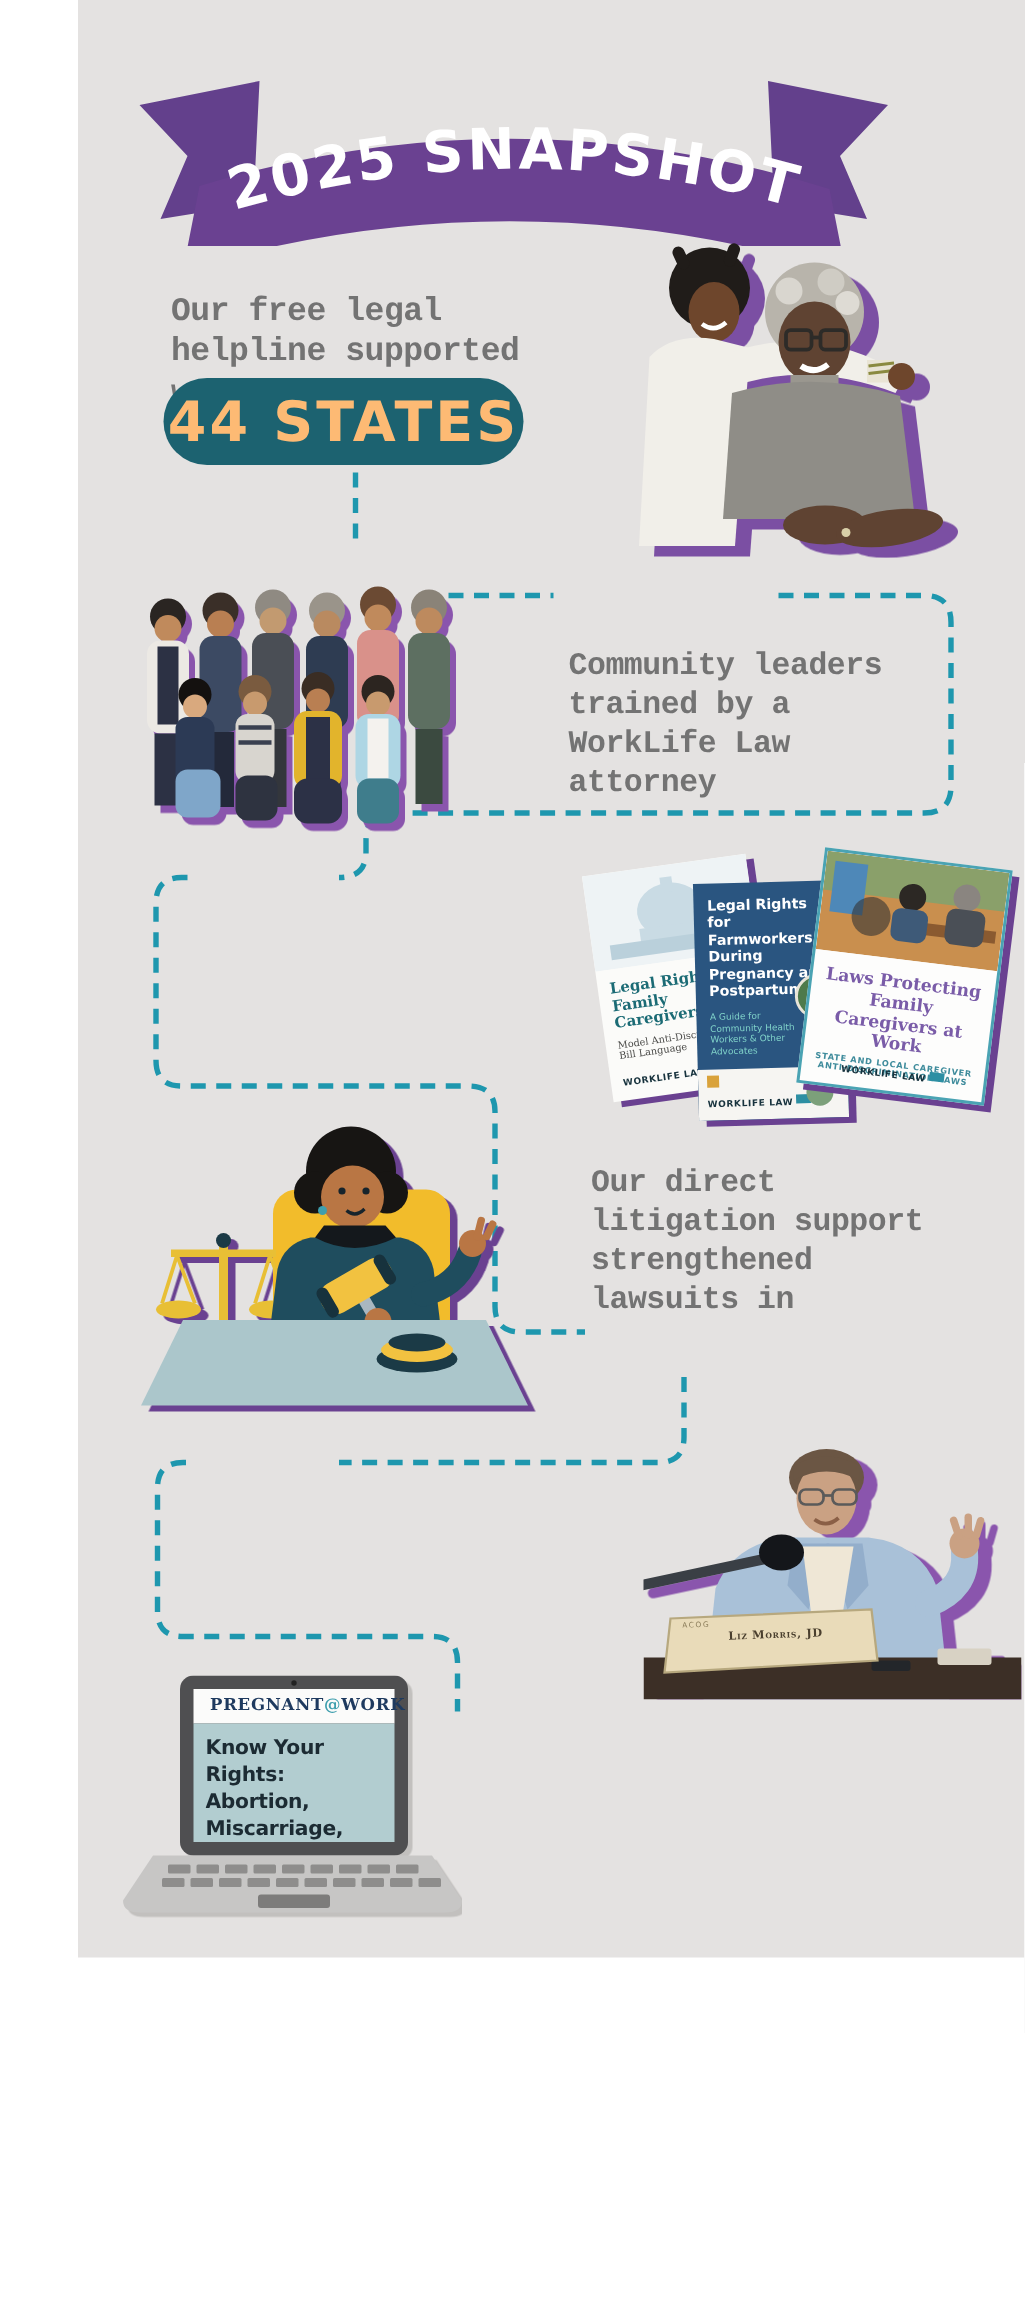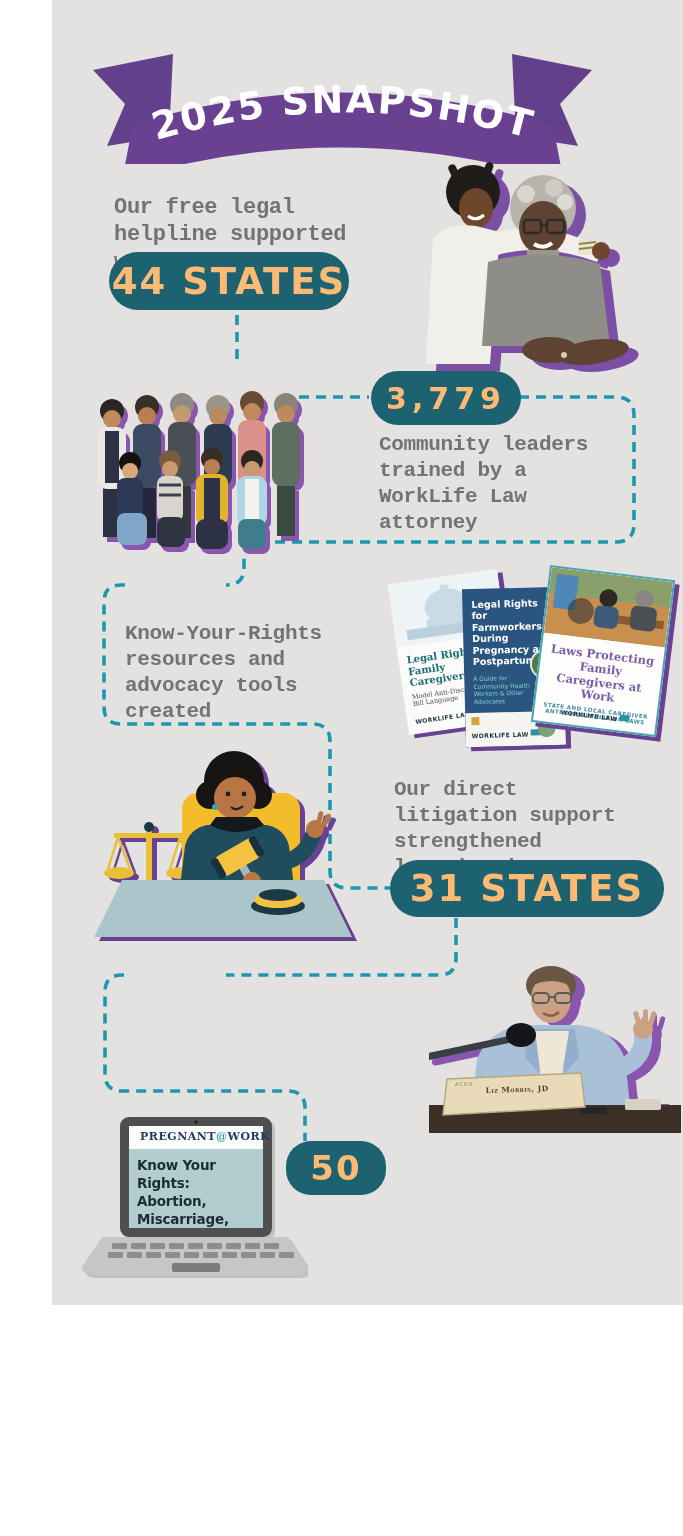--- a/index.html
+++ b/index.html
@@ -176,26 +176,22 @@
               <circle cx="160" cy="104" r="11" fill="#2c2520"></circle>
               <circle cx="160" cy="112" r="8" fill="#c89a6e"></circle>
               <rect x="145" y="119" width="30" height="50" rx="9" fill="#aed6e4"></rect>
               <rect x="153" y="122" width="14" height="40" fill="#f4f2ee"></rect>
               <rect x="146" y="162" width="28" height="30" rx="8" fill="#3f7d8c"></rect>
             </g>
         </g>
       </g>
     </svg>
 
-    <div class="abs pill" style="left:319px;top:371px;width:150px;height:54px;border-radius:27px;font-size:30px;letter-spacing:5px;">
-      <span>3,779</span>
-    </div>
     <div class="abs desc" style="left:327px;top:432px;width:240px;">Community leaders trained by a WorkLife Law attorney</div>
 
-    <div class="abs desc" style="left:73px;top:621px;width:255px;">Know-Your-Rights resources and advocacy tools created</div>
 
     <div class="abs art" style="left:340px;top:562px;width:280px;height:190px;">
       <div class="cover cover1">
         <svg width="110" height="64" viewBox="0 0 110 64">
           <rect width="110" height="64" fill="#eef3f5"></rect>
           <ellipse cx="55" cy="30" rx="22" ry="18" fill="#c9dbe4"></ellipse>
           <rect x="33" y="40" width="44" height="16" fill="#c9dbe4"></rect>
           <rect x="12" y="48" width="86" height="10" fill="#bad0db"></rect>
           <rect x="51" y="8" width="8" height="10" fill="#c9dbe4"></rect>
         </svg>
@@ -279,23 +275,20 @@
         <polygon points="40,139 242,139 270,196 12,196" fill="#abc6cb"></polygon>
         <g>
           <ellipse cx="196" cy="165" rx="27" ry="9" fill="#1b3a46"></ellipse>
           <ellipse cx="196" cy="159" rx="24" ry="8" fill="#f2c240"></ellipse>
           <ellipse cx="196" cy="154" rx="19" ry="6" fill="#1b3a46"></ellipse>
         </g>
       </g>
     </svg>
 
     <div class="abs desc" style="left:342px;top:777px;width:245px;">Our direct litigation support strengthened lawsuits in</div>
-    <div class="abs pill" style="left:338px;top:860px;width:274px;height:57px;border-radius:29px;font-size:37px;letter-spacing:2px;">
-      <span>31 STATES</span>
-    </div>
 
     <svg class="abs art" style="left:377px;top:937px;" width="252" height="196" viewBox="0 0 252 196">
       <g style="filter:drop-shadow(9px 5px 0 #8a55ad);">
         <g>
           <path d="M 40 196 L 48 122 Q 60 92 95 88 L 150 88 Q 185 92 196 122 L 204 196 Z" fill="#a9c1d8"></path>
           <polygon points="100,92 124,92 110,136 96,120" fill="#93aecb"></polygon>
           <polygon points="146,92 122,92 136,136 150,120" fill="#93aecb"></polygon>
           <polygon points="106,94 140,94 130,156 114,156" fill="#efe7d6"></polygon>
           <ellipse cx="122" cy="48" rx="25" ry="19" fill="#6b5644"></ellipse>
           <ellipse cx="122" cy="62" rx="20" ry="24" fill="#caa183"></ellipse>
@@ -364,18 +357,15 @@
             <rect x="90" y="146" width="48" height="9" rx="2" fill="#7d7c7b"></rect>
           </g>
         </g>
       </svg>
       <div class="abs lap-brand" style="left:58px;top:13px;">
         <span>Pregnant</span><span class="lap-at">@</span><span>Work</span>
       </div>
       <div class="abs lap-headline" style="left:55px;top:39px;width:124px;height:71px;overflow:hidden;">Know Your Rights: Abortion, Miscarriage, and Pregnancy Loss</div>
     </div>
 
-    <div class="abs pill" style="left:234px;top:1141px;width:100px;height:54px;border-radius:25px;font-size:34px;letter-spacing:2px;">
-      <span>50</span>
-    </div>
 
   </div>
 </div>
 
 </body></html>

